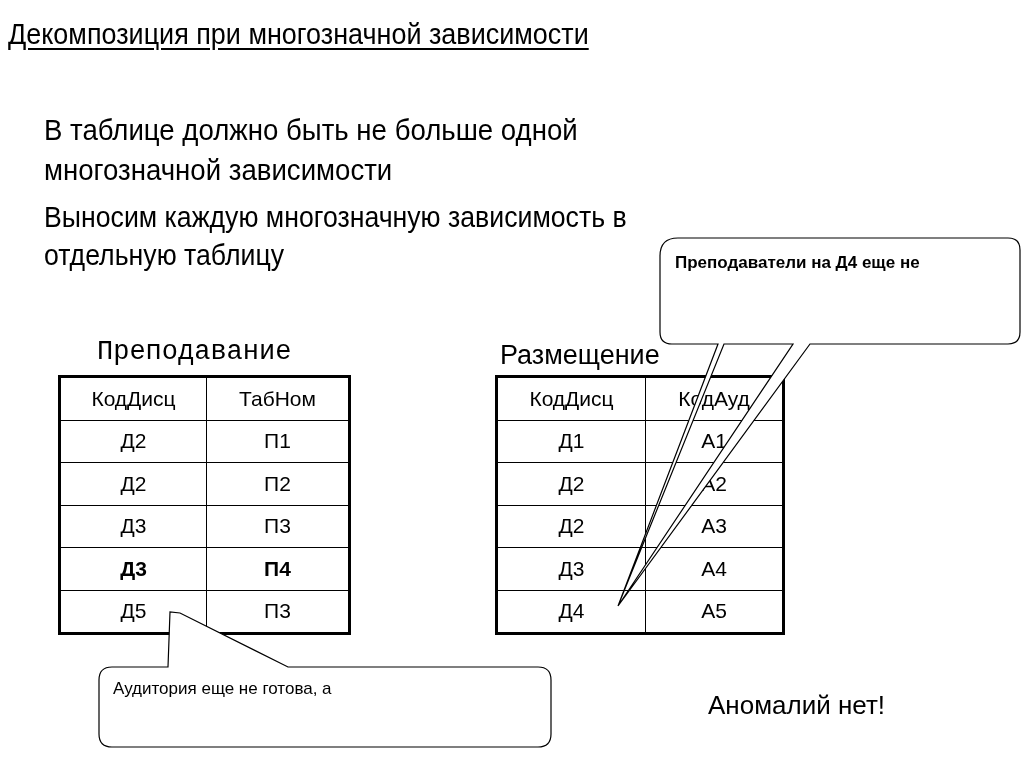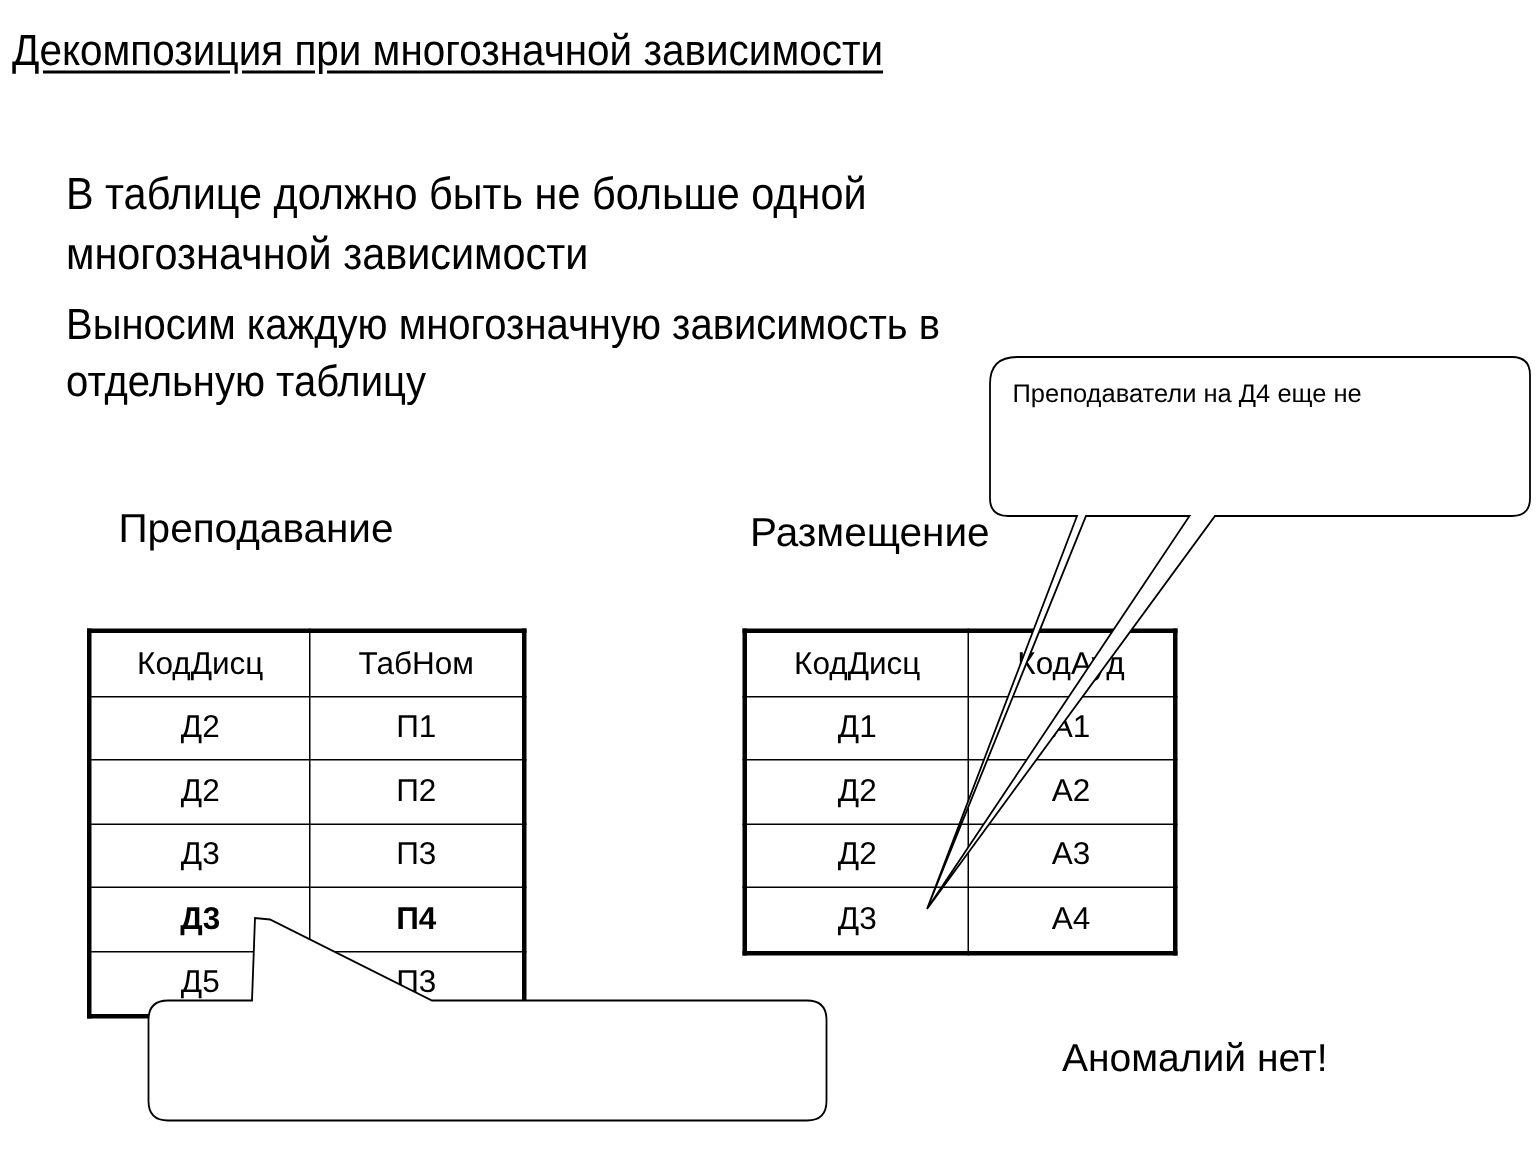--- a/index.html
+++ b/index.html
@@ -3,48 +3,48 @@
   <meta charset="utf-8">
   <style>
     html, body { margin:0; padding:0; background:#ffffff; }
     body { width:1024px; height:767px; position:relative; overflow:hidden; font-family:"Liberation Sans", sans-serif; color:#000; }
     .abs { position:absolute; }
     .title { left:8px; top:18px; font-size:29px; text-decoration:underline; text-underline-offset:4px; white-space:nowrap; transform:scaleX(0.93); transform-origin:left top; }
     .para { left:44px; font-size:30px; line-height:40px; transform:scaleX(0.92); transform-origin:left top; white-space:nowrap; }
     .p1 { top:110px; }
     .p2 { top:198px; font-size:29px; line-height:38px; }
     .caption { font-size:27px; white-space:nowrap; }
-    table.t { position:absolute; border-collapse:collapse; border:3px solid #000;margin-top:44px; }
+    table.t { position:absolute; border-collapse:collapse; border:3px solid #000; }
     table.t td { border:1.5px solid #000; text-align:center; font-size:21px; height:41.5px; padding:0; }
     table.t tr.bold td { font-weight:bold; }
     .t1 { left:58px; top:375px; width:293px; }
     .t1 td:first-child { width:145px; }
     .t2 { left:495px; top:375px; width:290px; }
     .t2 td:first-child { width:147px; }
     svg.lines { position:absolute; left:0; top:0; width:1024px; height:767px; pointer-events:none; }
     .callout { position:absolute; font-size:17px; line-height:26px; }
-    .c1 { left:675px; top:250px; }
+    .c1 { left:675px; top:250px;font-weight:bold; }
     .c2 { left:113px; top:676px; }
     .noanom { left:708px; top:690px; font-size:26px; white-space:nowrap; }
   </style>
 </head>
 <body>
 
 <div class="abs title">Декомпозиция при многозначной зависимости</div>
 
 <div class="abs para p1">
   <div>В таблице должно быть не больше одной</div>
   <div>многозначной зависимости</div>
 </div>
 <div class="abs para p2">
   <div>Выносим каждую многозначную зависимость в</div>
   <div>отдельную таблицу</div>
 </div>
 
-<div class="abs caption" style="left:79px; top:337px;">Преподавание</div>
+<div class="abs caption" style="left:97px; top:337px;font-family:Liberation Mono, monospace;">Преподавание</div>
 <div class="abs caption" style="left:500px; top:340px;">Размещение</div>
 
 <table class="t t1">
   <tbody>
       <tr>
     <td>КодДисц</td>
     <td>ТабНом</td>
   </tr>
   <tr>
     <td>Д2</td>
@@ -84,30 +84,35 @@
     <td>А2</td>
   </tr>
   <tr>
     <td>Д2</td>
     <td>А3</td>
   </tr>
   <tr>
     <td>Д3</td>
     <td>А4</td>
   </tr>
+  <tr>
+    <td>Д4</td>
+    <td>А5</td>
+  </tr>
 </tbody>
   </table>
 
 <svg class="lines" viewBox="0 0 1024 767">
 
   <path d="M678,238 L1008,238 Q1020,238 1020,250 L1020,332 Q1020,344 1008,344 L810,344 L618,606 L793,344 L724,344 L618,606 L718,344 L672,344 Q660,344 660,332 L660,256 Q660,238 678,238 Z" fill="#fff" stroke="#000" stroke-width="1.2"></path>
 
   <path d="M112,667 L168,667 L170,612 L180,613 L288,667 L538,667 Q551,667 551,680 L551,734 Q551,747 538,747 L112,747 Q99,747 99,734 L99,680 Q99,667 112,667 Z" fill="#fff" stroke="#000" stroke-width="1.2"></path>
 </svg>
 
 <div class="callout c1">
   <div>Преподаватели на Д4 еще не</div>
 </div>
 
 <div class="callout c2">
+  <div>Аудитория еще не готова, а</div>
 </div>
 
 <div class="abs noanom">Аномалий нет!</div>
 
 </body></html>

